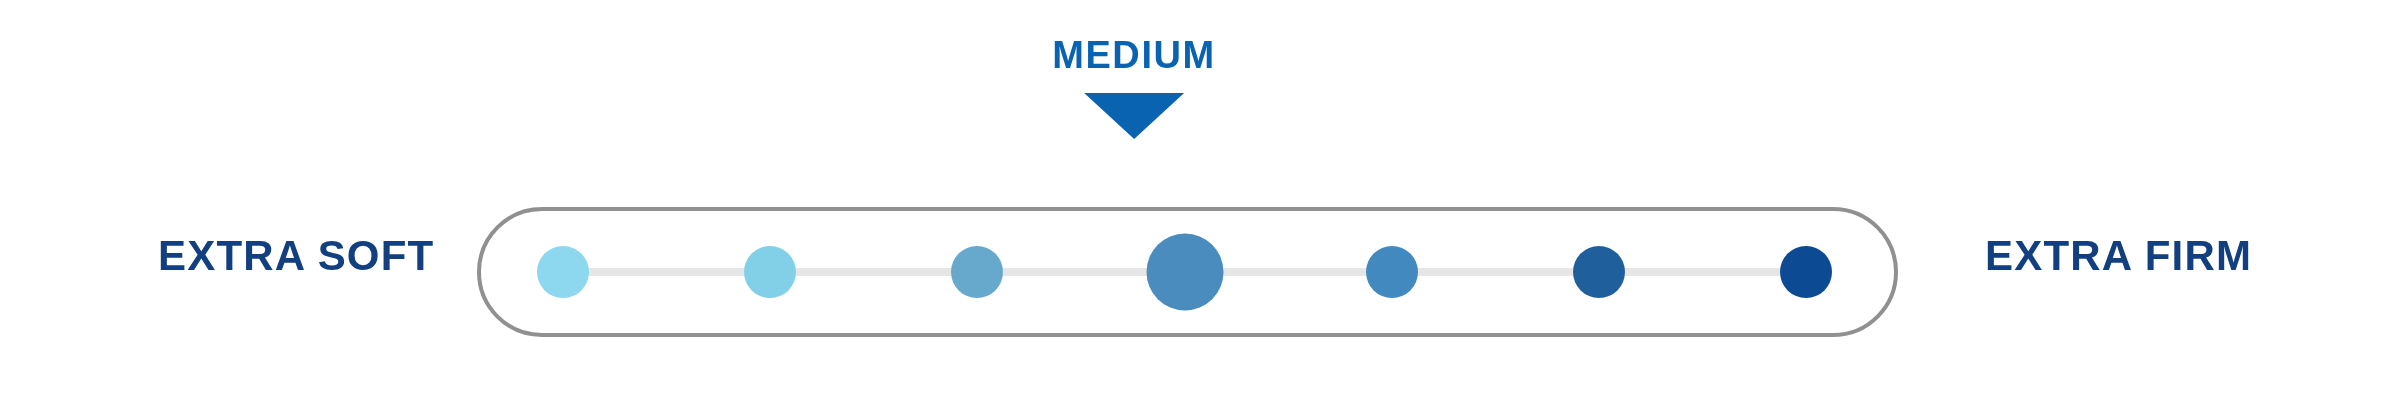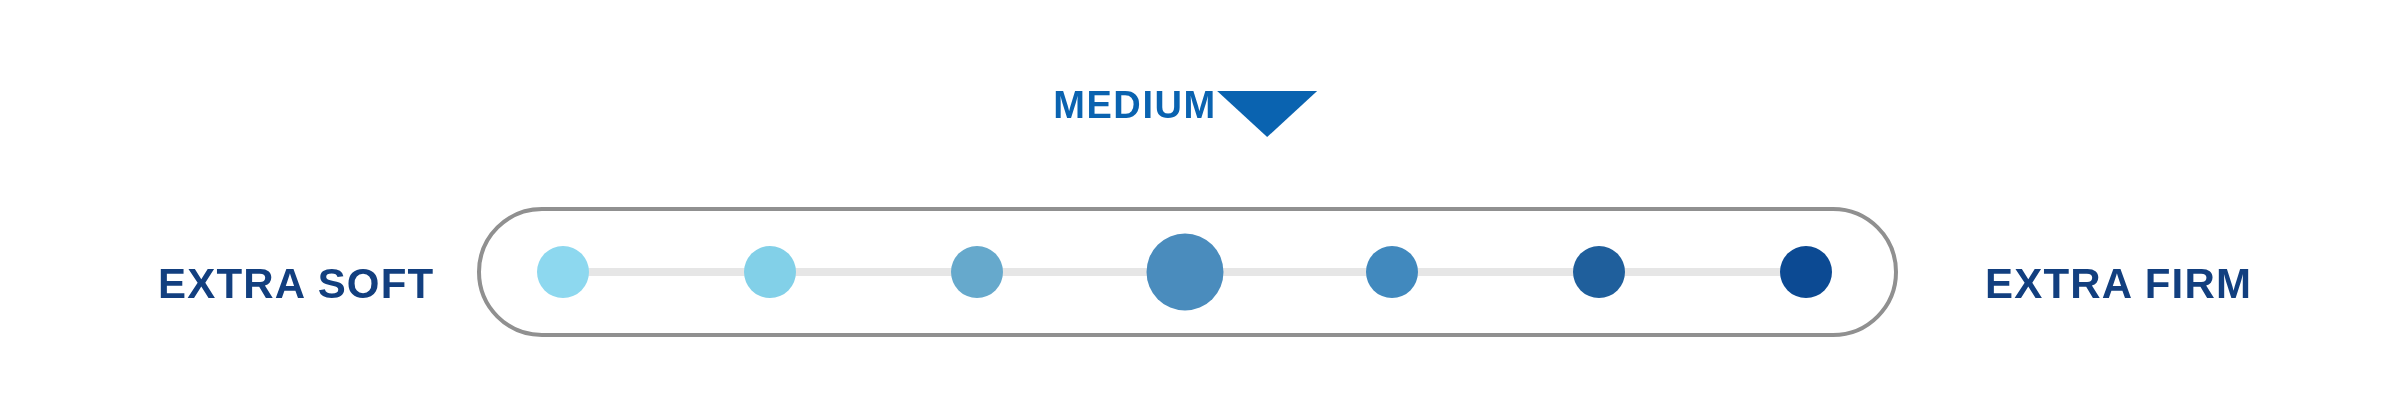--- a/index.html
+++ b/index.html
@@ -16,47 +16,47 @@
 
   #scale-widget {
     position: relative;
     width: 2400px;
     height: 400px;
   }
 
   
   .end-label {
     position: absolute;
-    top: 284px;
+    top: 256px;
     transform: translateY(-50%);
     font-family: "Liberation Sans", sans-serif;
     font-size: 42px;
     font-weight: bold;
     letter-spacing: 1.2px;
     color: #123f7f;
     white-space: nowrap;
     line-height: 1;
   }
   #label-extra-soft {
     left: 158px;
   }
   #label-extra-firm {
     left: 1968px;
     margin-left: 17px;
   }
 
   
   #selected-marker {
     position: absolute;
-    left: 1185px;
+    left: 1134px;
     top: 36px;
     transform: translateX(-50%);
     display: flex;
+    flex-direction: column;
     align-items: center;
-    margin-top: 36px;
   }
   #selected-marker-label {
     font-family: "Liberation Sans", sans-serif;
     font-size: 38px;
     font-weight: bold;
     letter-spacing: 1.6px;
     color: #0a63b0;
     line-height: 1;
     white-space: nowrap;
   }

